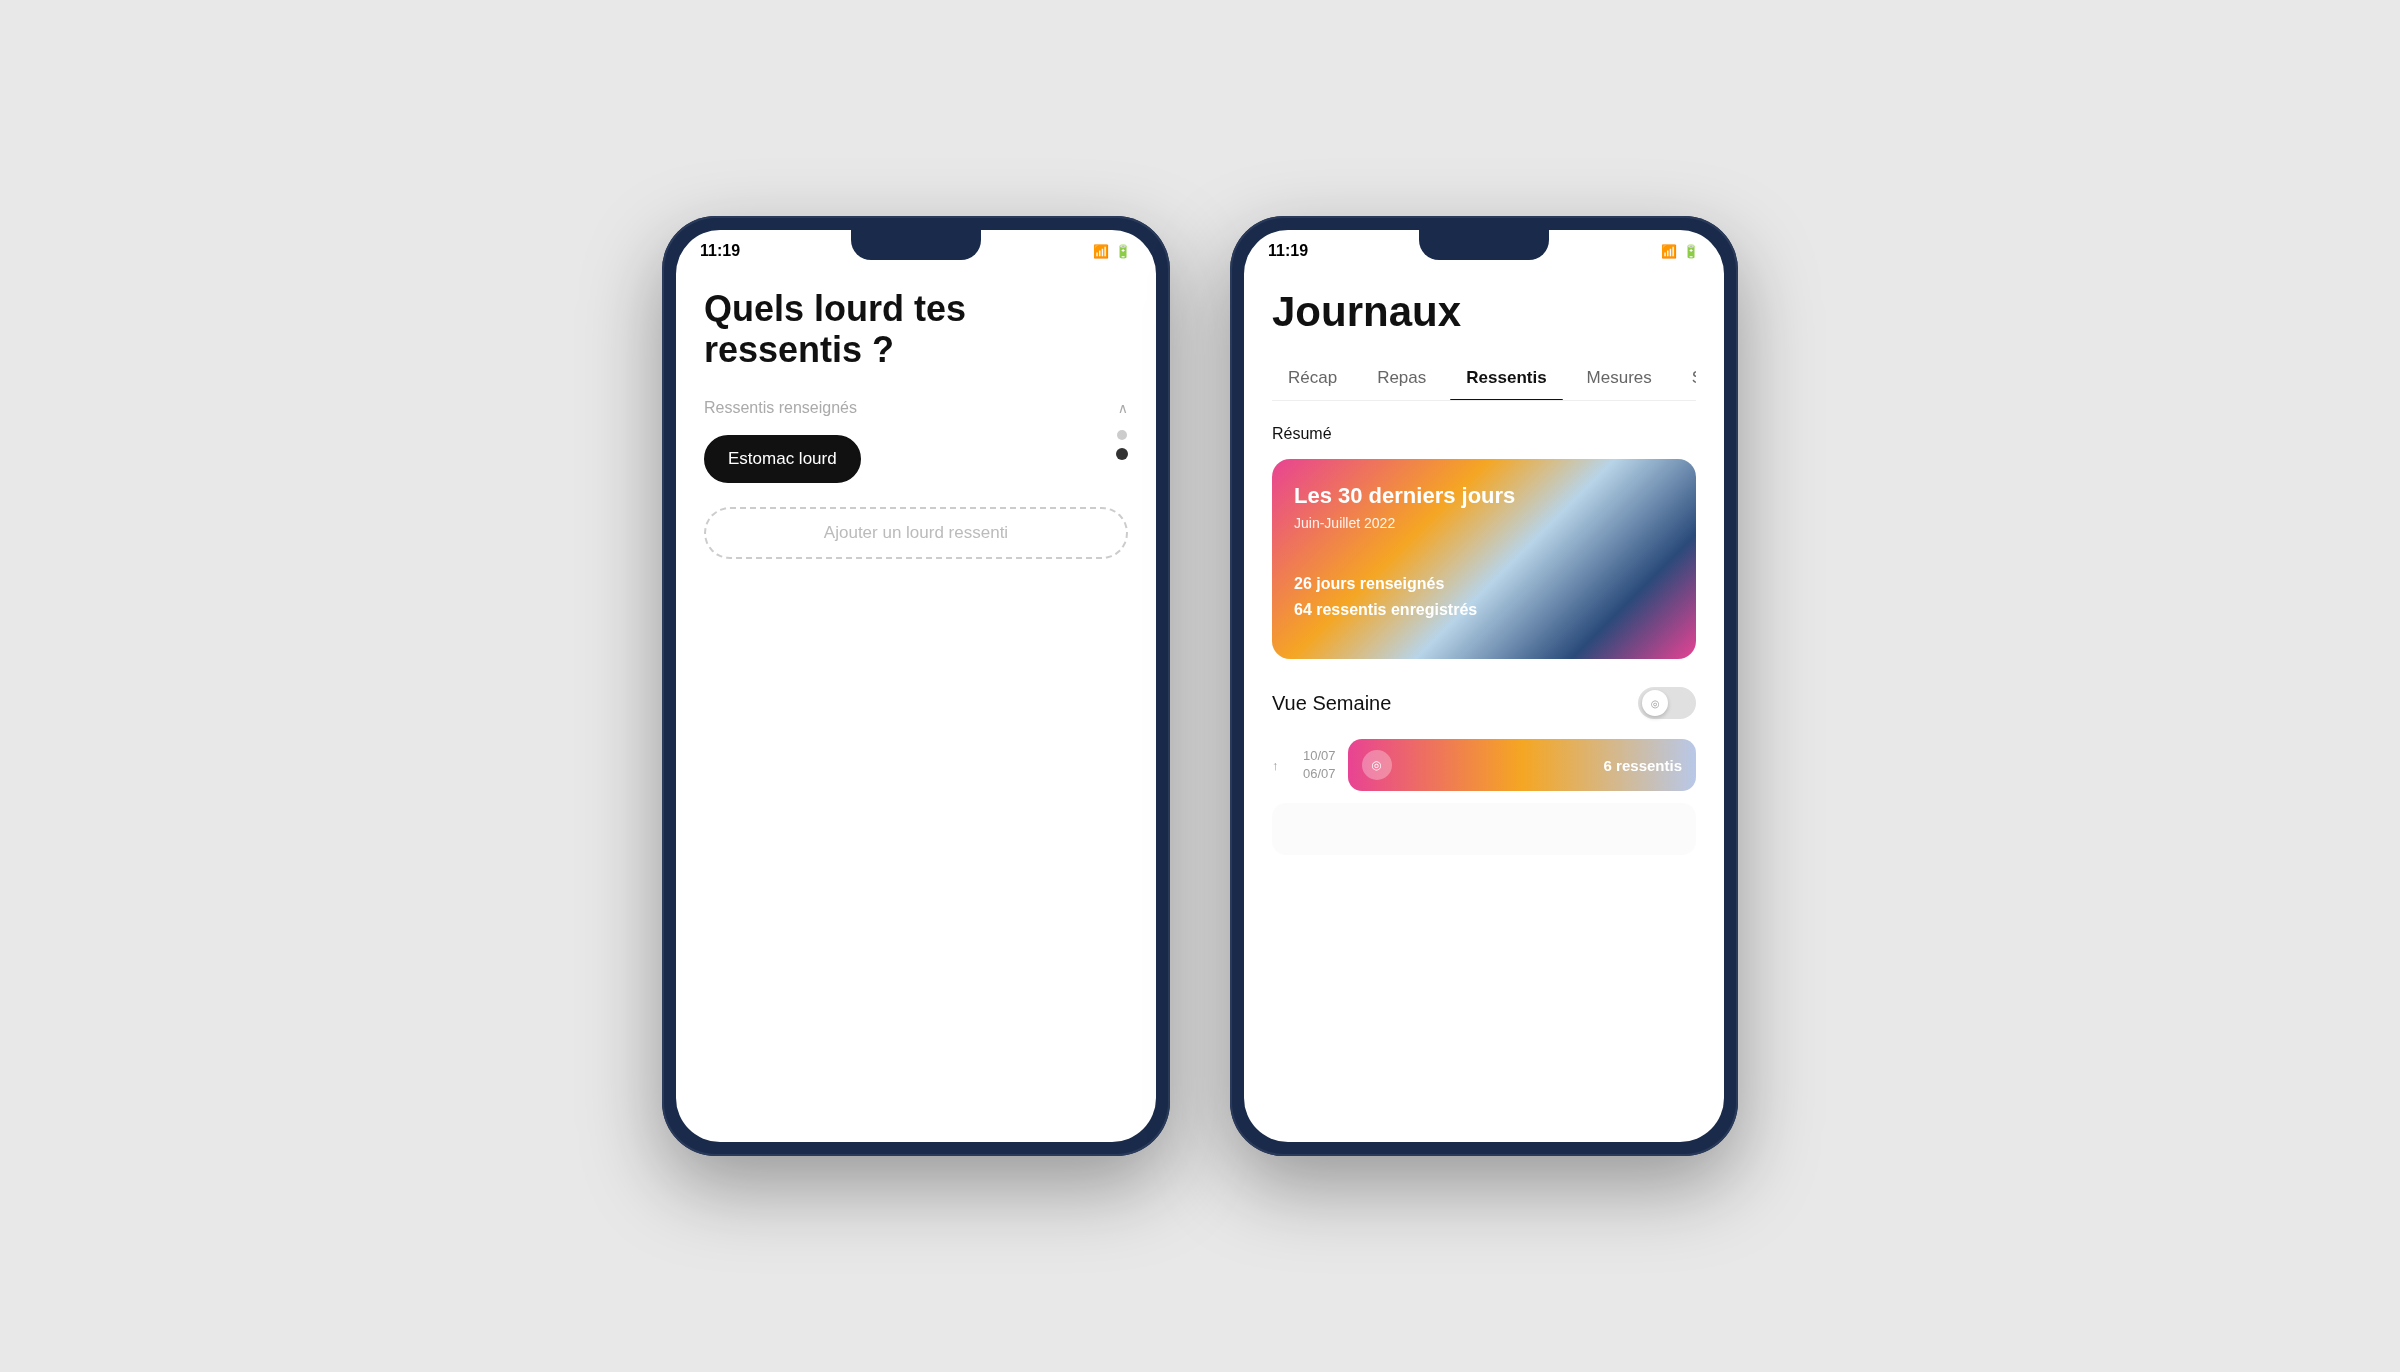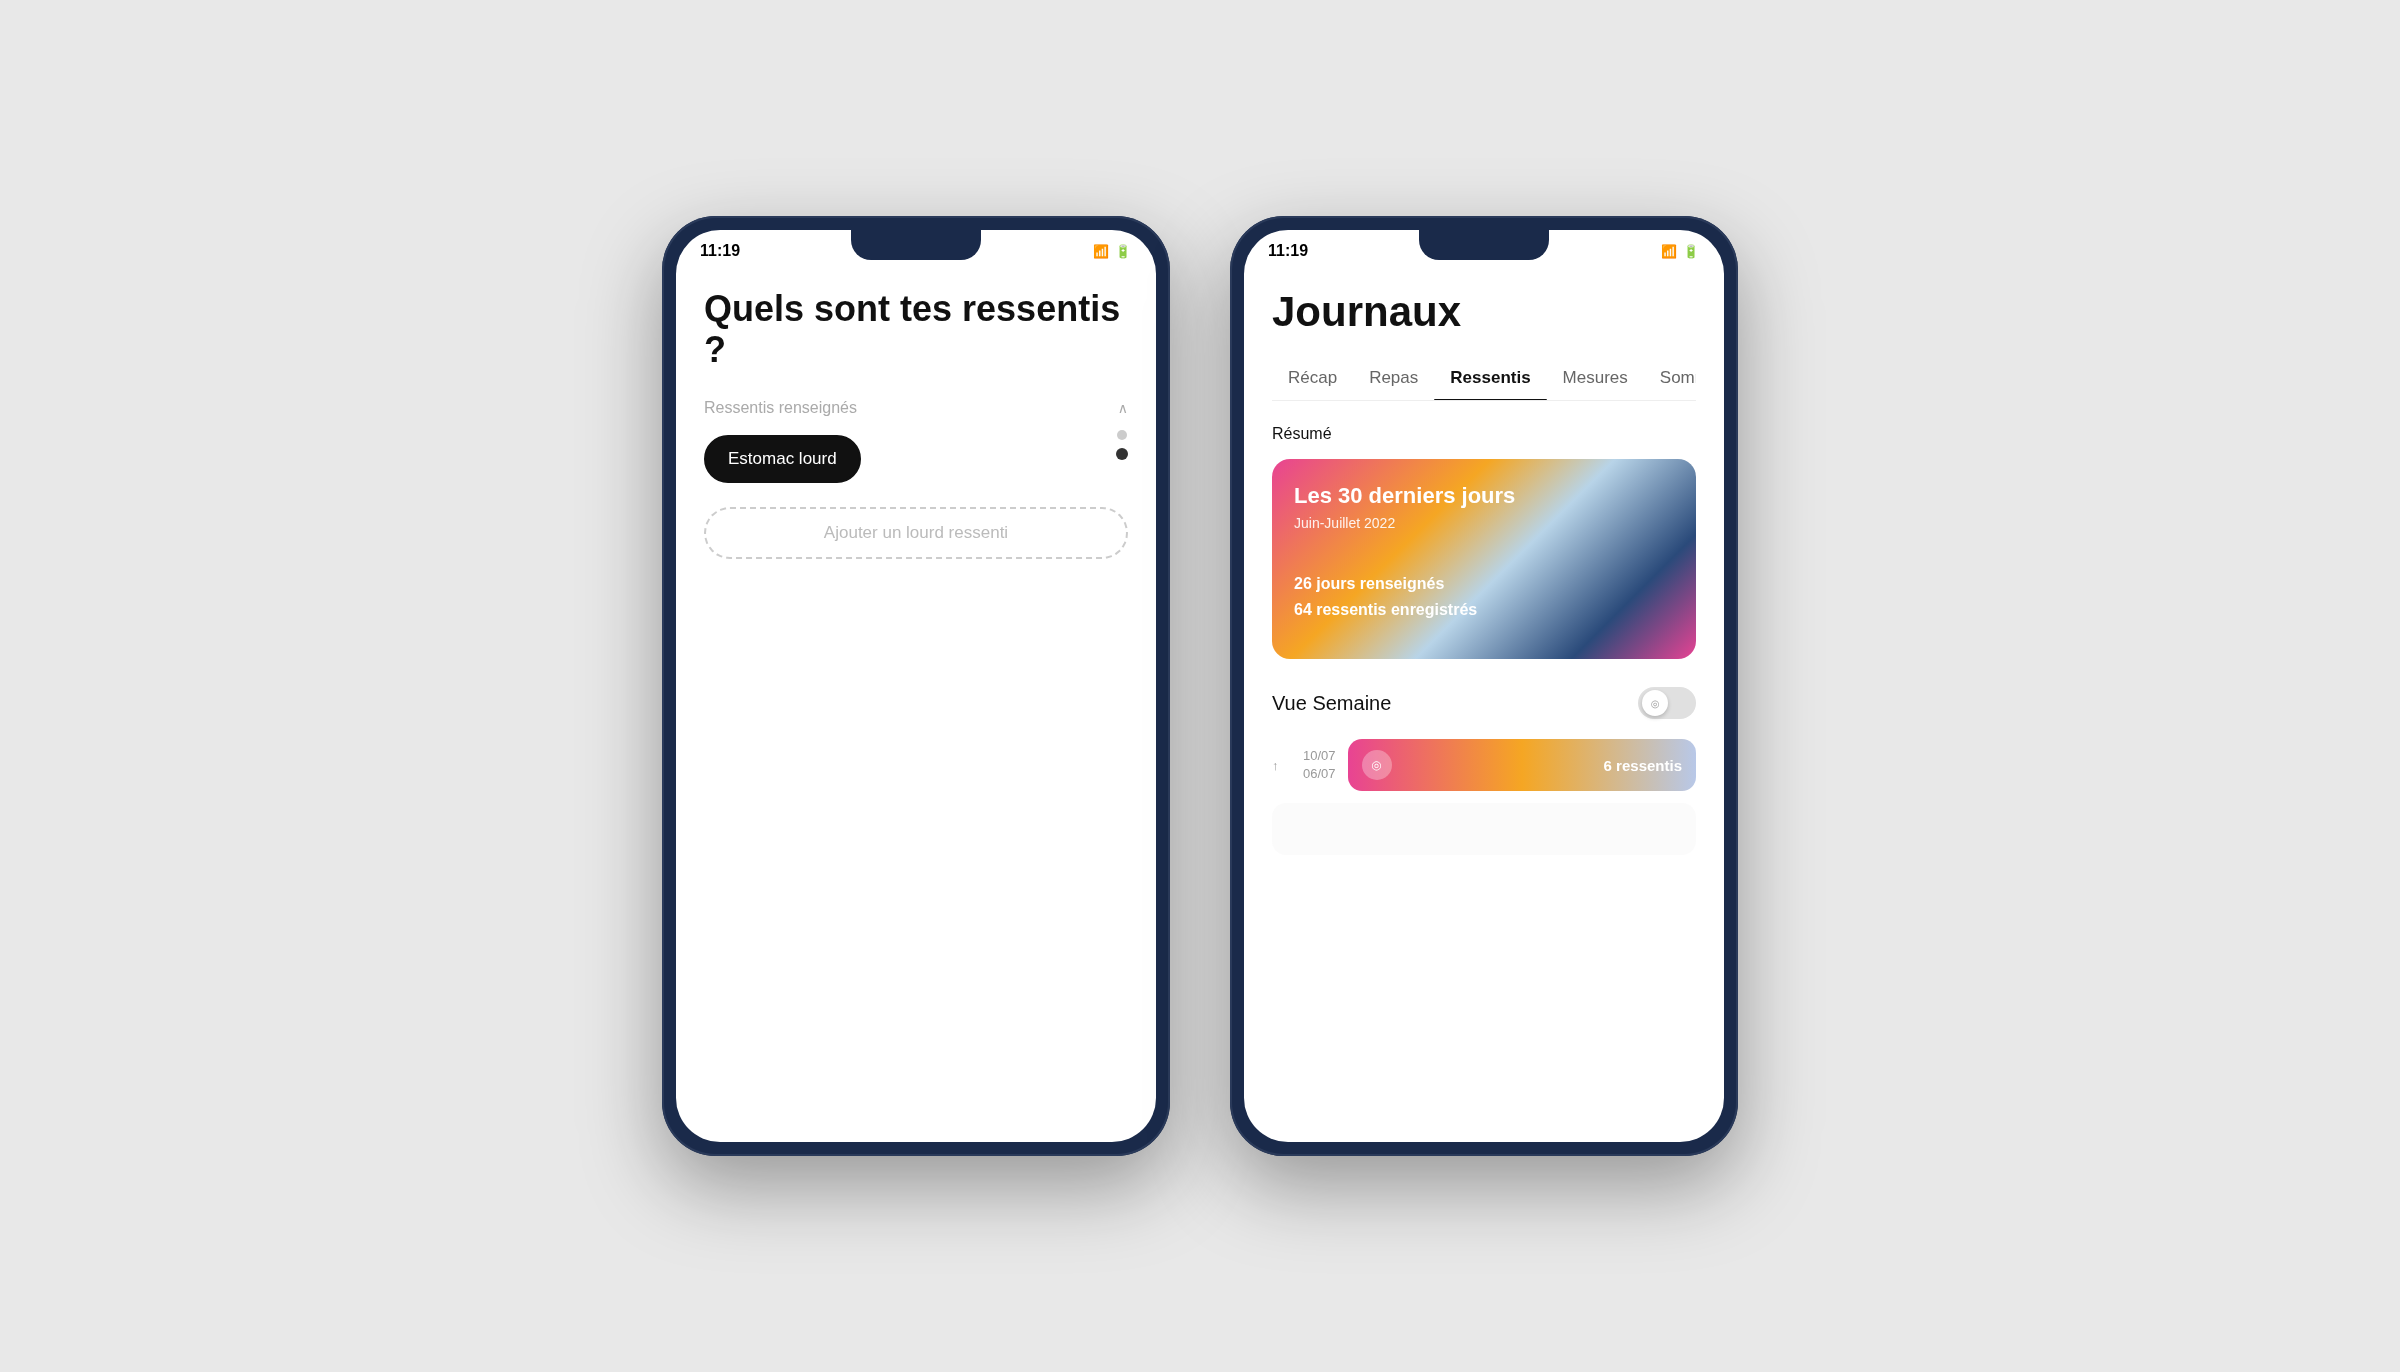--- a/index.html
+++ b/index.html
@@ -176,21 +176,21 @@
     .journals-title {
       font-size: 42px;
       font-weight: 800;
       color: #111;
       margin-bottom: 24px;
       margin-top: 8px;
     }
 
     .tabs-row {
       display: flex;
-      gap: 0;
+      gap: 8px;
       border-bottom: 1px solid #eee;
       margin-bottom: 24px;
       overflow-x: auto;
     }
 
     .tab-item {
       padding: 8px 16px 12px;
       font-size: 17px;
       color: #666;
       cursor: pointer;
@@ -356,21 +356,21 @@
         <span>🔋</span>
       </div>
     </div>
 
     <div class="page-dots">
       <div class="dot"></div>
       <div class="dot active"></div>
     </div>
 
     <div class="screen-content">
-      <h1 class="page-title">Quels sont tes ressentis ?</h1>
+      <h1 class="page-title">Quels lourd tes ressentis ?</h1>
 
       <div class="section-header">
         <span class="section-label">Ressentis renseignés</span>
         <span class="chevron-up">∧</span>
       </div>
 
 
       <div class="tag selected" style="display:inline-flex; margin-bottom:16px;">Estomac lourd</div>
 
       <div>

